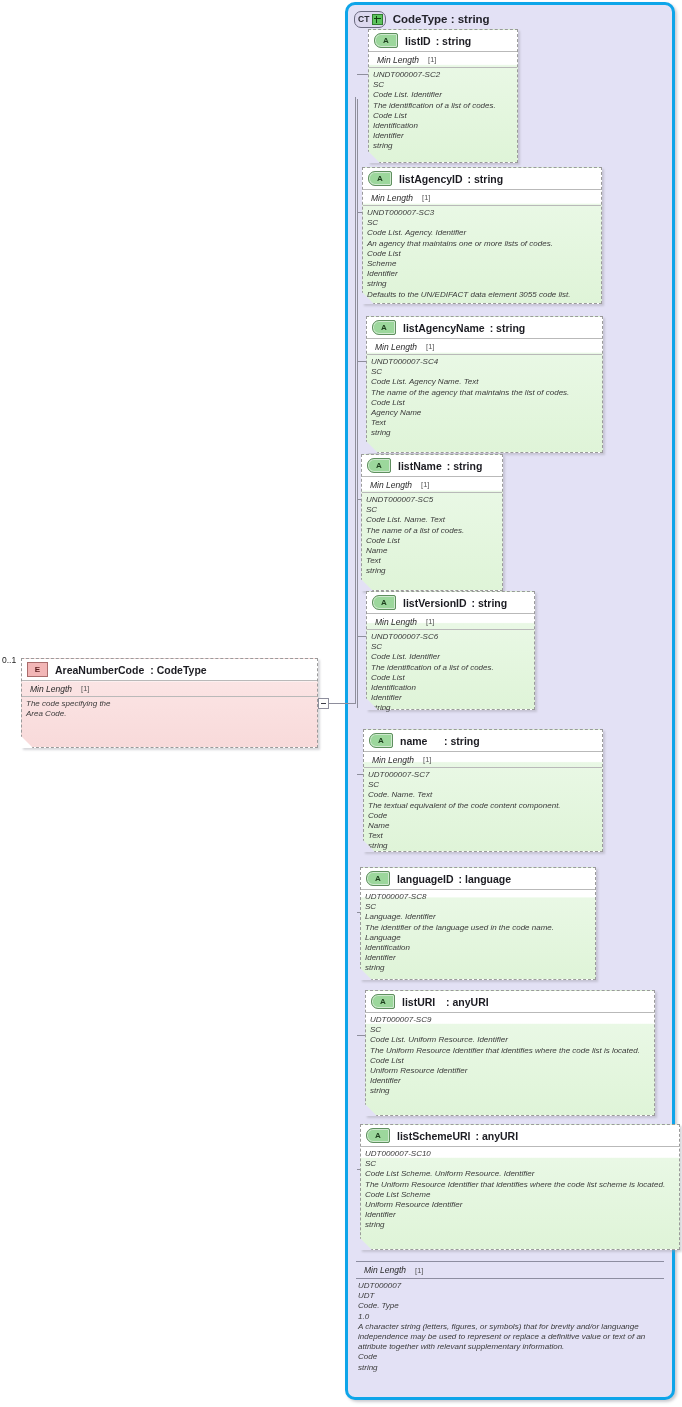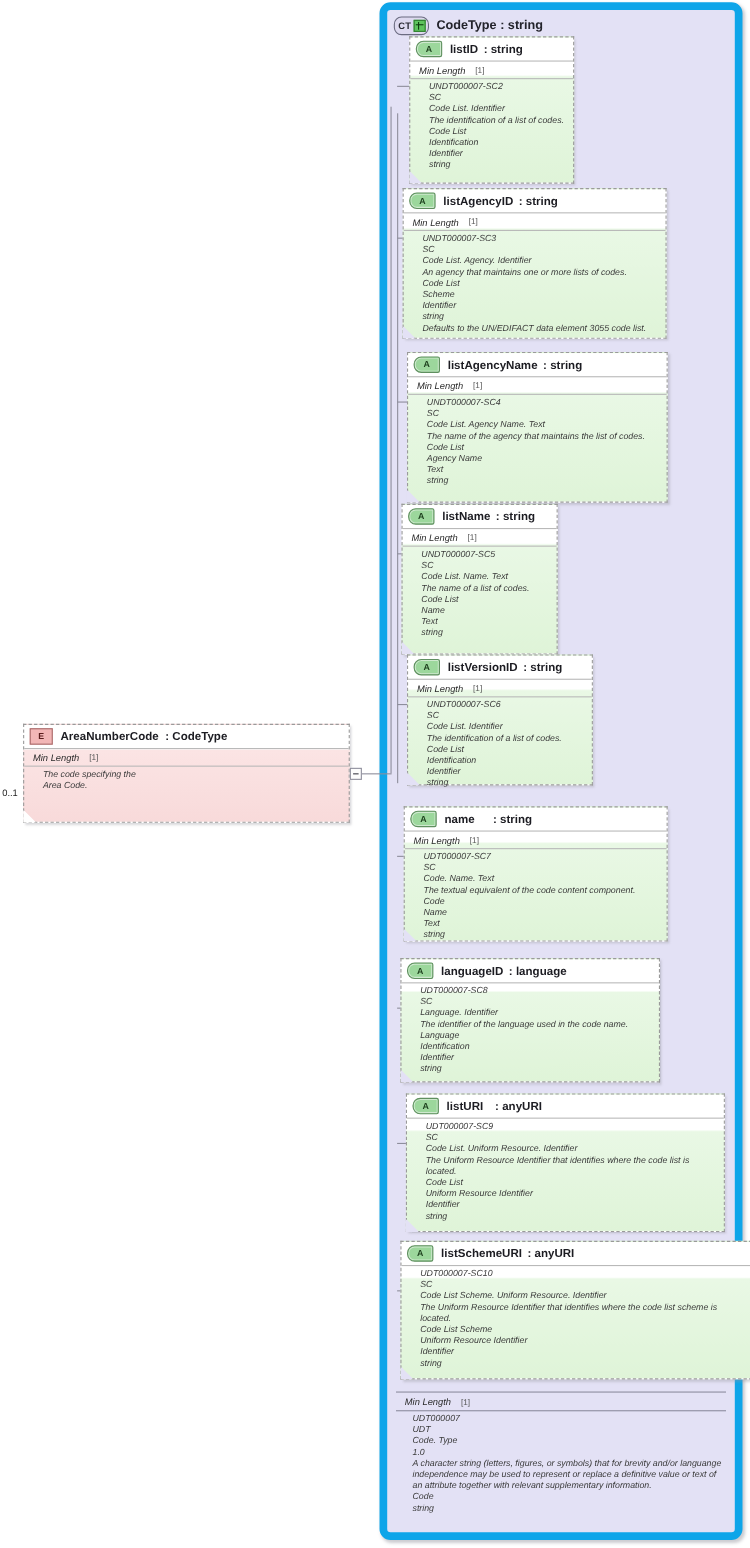--- a/index.html
+++ b/index.html
@@ -4,21 +4,21 @@
 <style>
   html,body{margin:0;padding:0;background:#ffffff;}
   body{width:682px;height:1407px;position:relative;
        font-family:"Liberation Sans","DejaVu Sans",sans-serif;
        -webkit-font-smoothing:antialiased;}
 
   
   #ct-container{
     position:absolute;left:345px;top:2px;width:330px;height:1398px;
     background:#e3e1f5;
-    border:7px solid #0ea5e9;
+    border:3px solid #0ea5e9;
     border-radius:10px 10px 10px 10px;
     box-shadow:2px 2px 3px rgba(140,140,150,.45);
     box-sizing:border-box;
   }
   #ct-header{
     position:absolute;left:6px;top:4px;height:20px;display:flex;align-items:center;
   }
   .ct-badge{
     display:inline-flex;align-items:center;
     height:15px;padding:0 2px 0 3px;
@@ -77,21 +77,20 @@
   .facet-row{
     height:15px;display:flex;align-items:center;padding-left:8px;
     border-bottom:1px solid #b9b9b9;
     font-size:8.5px;font-style:italic;color:#2a2a2a;
   }
   .facet-row .facet-name{font-weight:normal;}
   .facet-row .facet-val{font-style:normal;margin-left:9px;color:#555;font-size:7.5px;}
   .doc{
     padding:2px 4px 3px 4px;font-size:8px;font-style:italic;color:#3a3a3a;
     line-height:10.2px;
-    margin-left:13px;
   }
   .doc div{white-space:normal;}
 
   
   .node.elem{
     background:linear-gradient(180deg,#ffffff 0%,#ffffff 25%,#fbe4e4 26%,#f8dada 100%);
   }
   .node.elem .corner{background:#ffffff;}
 
   
@@ -357,17 +356,17 @@
   <div class="facet-row">
     <span class="facet-name">Min Length</span>
     <span class="facet-val">[1]</span>
   </div>
   <div class="doc" id="element-doc">
       <div>The code specifying the</div>
       <div>Area Code.</div>
     </div>
 </div>
 
-<div class="card" style="left:2px;top:716px;">0..1</div>
+<div class="card" style="left:2px;top:655px;">0..1</div>
 
 <div class="minusbox" style="left:318px;top:698px;"></div>
 <div class="line hline" style="left:329px;top:703px;width:27px;"></div>
 <div class="line vline" style="left:355px;top:97px;height:606px;"></div>
 
 </body></html>

